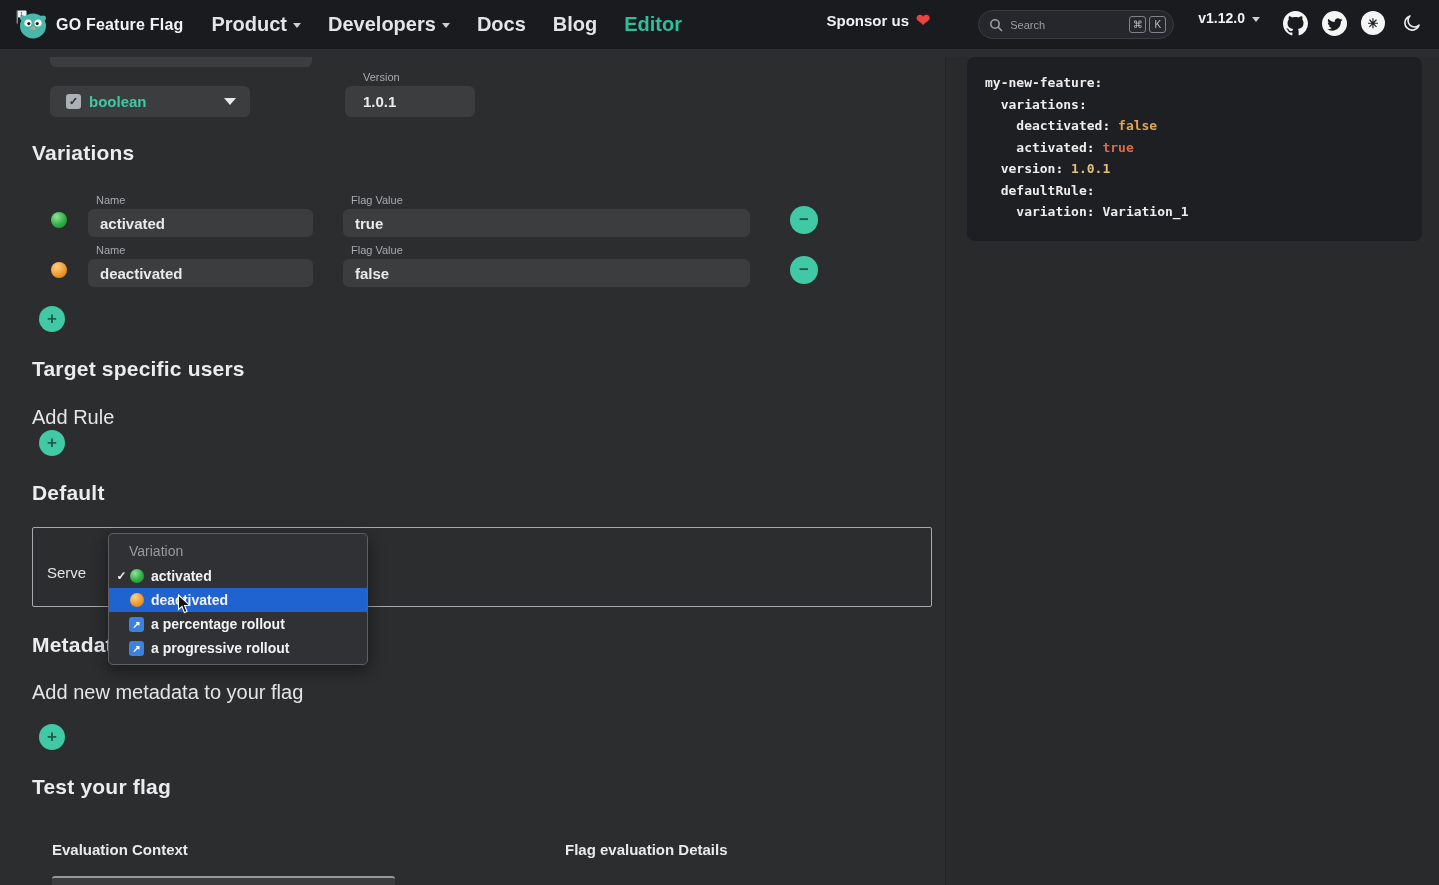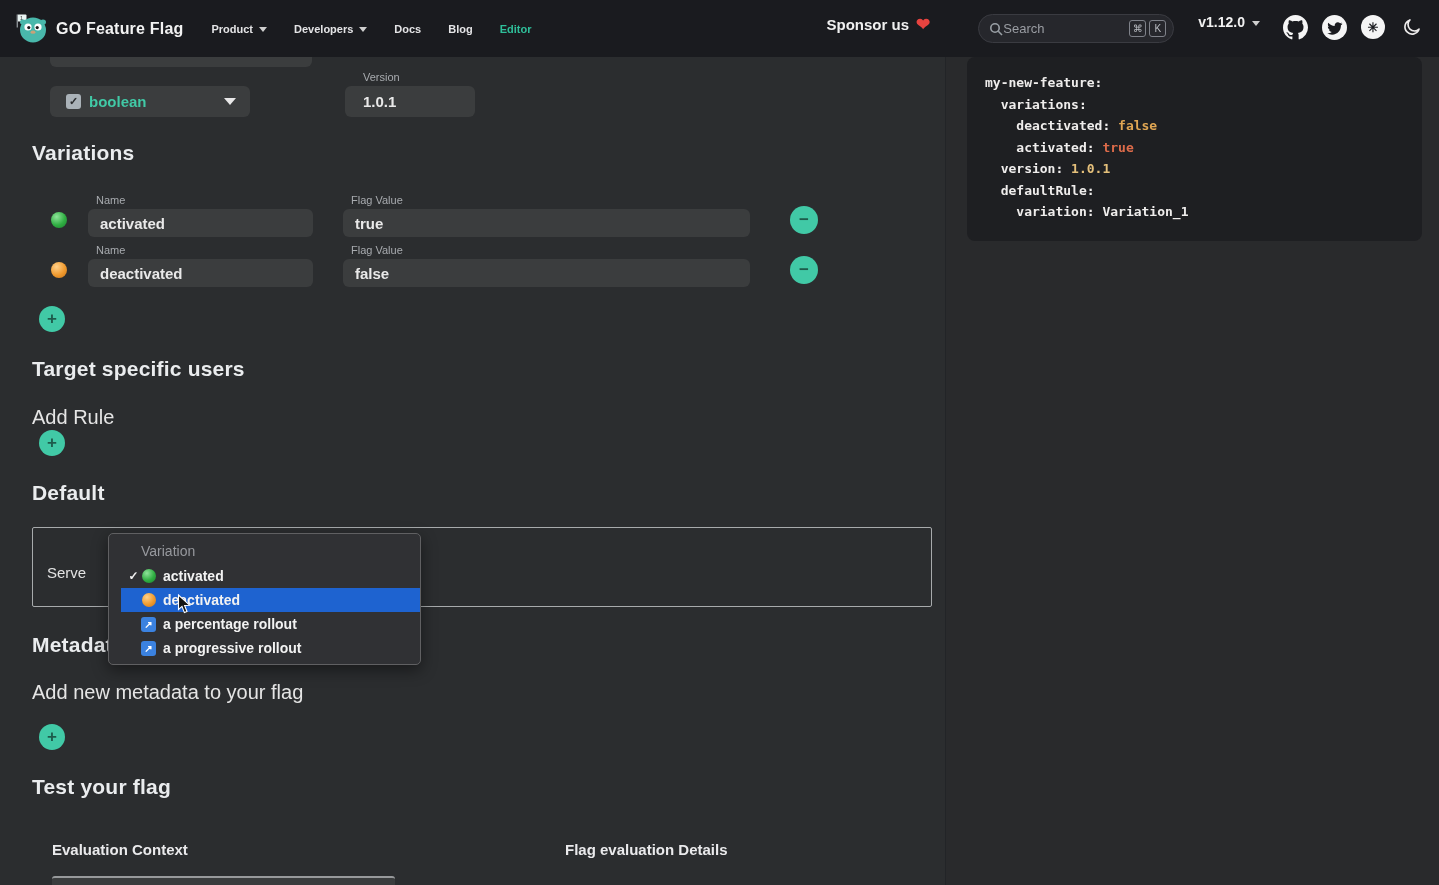--- a/index.html
+++ b/index.html
@@ -1,35 +1,35 @@
 <!DOCTYPE html>
 <html><head>
 <meta charset="utf-8">
 <style>
   * { margin:0; padding:0; box-sizing:border-box; }
   html,body { width:1439px; height:885px; overflow:hidden; background:#2b2d2f;
               font-family:"Liberation Sans", sans-serif; }
   .canvas { position:relative; width:1439px; height:885px; background:#2b2d2f; overflow:hidden; }
 
   
-  .navbar { position:absolute; top:0; left:0; width:1439px; height:57px; background:#1a1b1f;
+  .navbar { position:absolute; top:0; left:0; width:1439px; height:49px; background:#1a1b1f;
             display:flex; align-items:center; padding:1px 14px; z-index:50; }
   .brand { display:flex; align-items:center; gap:8px; }
   .brand-name { color:#f2f2f2; font-weight:700; font-size:16px; letter-spacing:.2px; }
   .nav-links { display:flex; align-items:center; gap:27px; margin-left:28px; }
-  .nav-link { color:#e4e4e6; font-weight:700; font-size:11px; display:flex; align-items:center; gap:6px; cursor:pointer; }
+  .nav-link { color:#e4e4e6; font-weight:700; font-size:20px; display:flex; align-items:center; gap:6px; cursor:pointer; }
   .nav-link.active { color:#2fbf9a; }
   .tri-sm { width:0; height:0; border-left:4px solid transparent; border-right:4px solid transparent; border-top:5px solid #cfcfcf; margin-top:2px; }
   .nav-right { margin-left:auto; display:flex; align-items:flex-start; }
   .sponsor { display:flex; align-items:center; gap:7px; color:#f0f0f0; font-weight:700; font-size:15px; cursor:pointer; }
   .heart { color:#e8433f; font-size:17px; }
   .searchbox { position:relative; width:196px; height:29px; margin:0 24px 0 48px; background:#26272c;
                border:1px solid #3a3b41; border-radius:15px; display:flex; align-items:center; padding:0 7px 0 10px; }
   .searchbox input { flex:1; min-width:0; background:transparent; border:none; outline:none; color:#cfd1d6;
-                     font-size:13px; font-family:"Liberation Sans",sans-serif; }
+                     font-size:11px; font-family:"Liberation Sans",sans-serif; margin-left:7px; }
   .searchbox input::placeholder { color:#9a9da3; }
   .kbd { width:17px; height:17px; border:1px solid #7f828a; border-radius:3px; color:#b9bcc2; font-size:10px;
          display:flex; align-items:center; justify-content:center; margin-left:3px; }
   .version-dd { display:flex; align-items:center; gap:7px; color:#f2f2f2; font-weight:700; font-size:14px; cursor:pointer; margin-right:22px; }
   .nav-icons { display:flex; align-items:center; gap:13px; }
   .icon-btn { width:26px; height:26px; display:flex; align-items:center; justify-content:center; cursor:pointer; }
   .circle-glyph { width:24px; height:24px; border-radius:50%; background:#f5f5f5; color:#1a1b1f;
                   display:flex; align-items:center; justify-content:center; font-size:13px; font-weight:700; }
 
   
@@ -76,22 +76,22 @@
                font-family:"Liberation Sans",sans-serif; }
   .btn-minus { position:absolute; left:758px; top:12px; width:28px; height:28px; font-size:17px; }
   .btn-plus { position:absolute; width:26px; height:26px; font-size:17px; }
 
   .plain-text { position:absolute; font-size:20px; color:#e5e5e5; }
 
   .serve-box { position:absolute; left:32px; top:527px; width:900px; height:80px;
                border:1px solid #a7aaac; border-radius:2px; }
   .serve-label { position:absolute; left:14px; top:36px; font-size:15px; color:#e3e3e3; }
 
-  .dropdown { position:absolute; left:108px; top:533px; width:313px; background:#303134;
-              border:1px solid #606062; border-radius:5px; padding:5px 0 4px 12px; z-index:20;
+  .dropdown { position:absolute; left:108px; top:533px; width:260px; background:#303134;
+              border:1px solid #606062; border-radius:5px; padding:5px 0 4px 0; z-index:20;
               box-shadow:0 5px 16px rgba(0,0,0,.45); }
   .dd-header { height:25px; line-height:25px; padding-left:20px; color:#97999e; font-size:14px; }
   .dd-item { height:24px; display:flex; align-items:center; padding-left:5px; cursor:pointer; }
   .dd-item.highlight { background:#1e63d0; }
   .dd-check { width:15px; text-align:center; color:#f2f2f2; font-size:12px; font-weight:700; }
   .dd-ball { width:14px; height:14px; margin-left:1px; }
   .dd-rollout { width:15px; height:15px; background:#3b82e0; border-radius:3px; color:#fff; font-size:10px;
                 font-weight:700; display:flex; align-items:center; justify-content:center; }
   .dd-label { color:#f2f2f2; font-size:14px; font-weight:700; margin-left:7px; }
 

